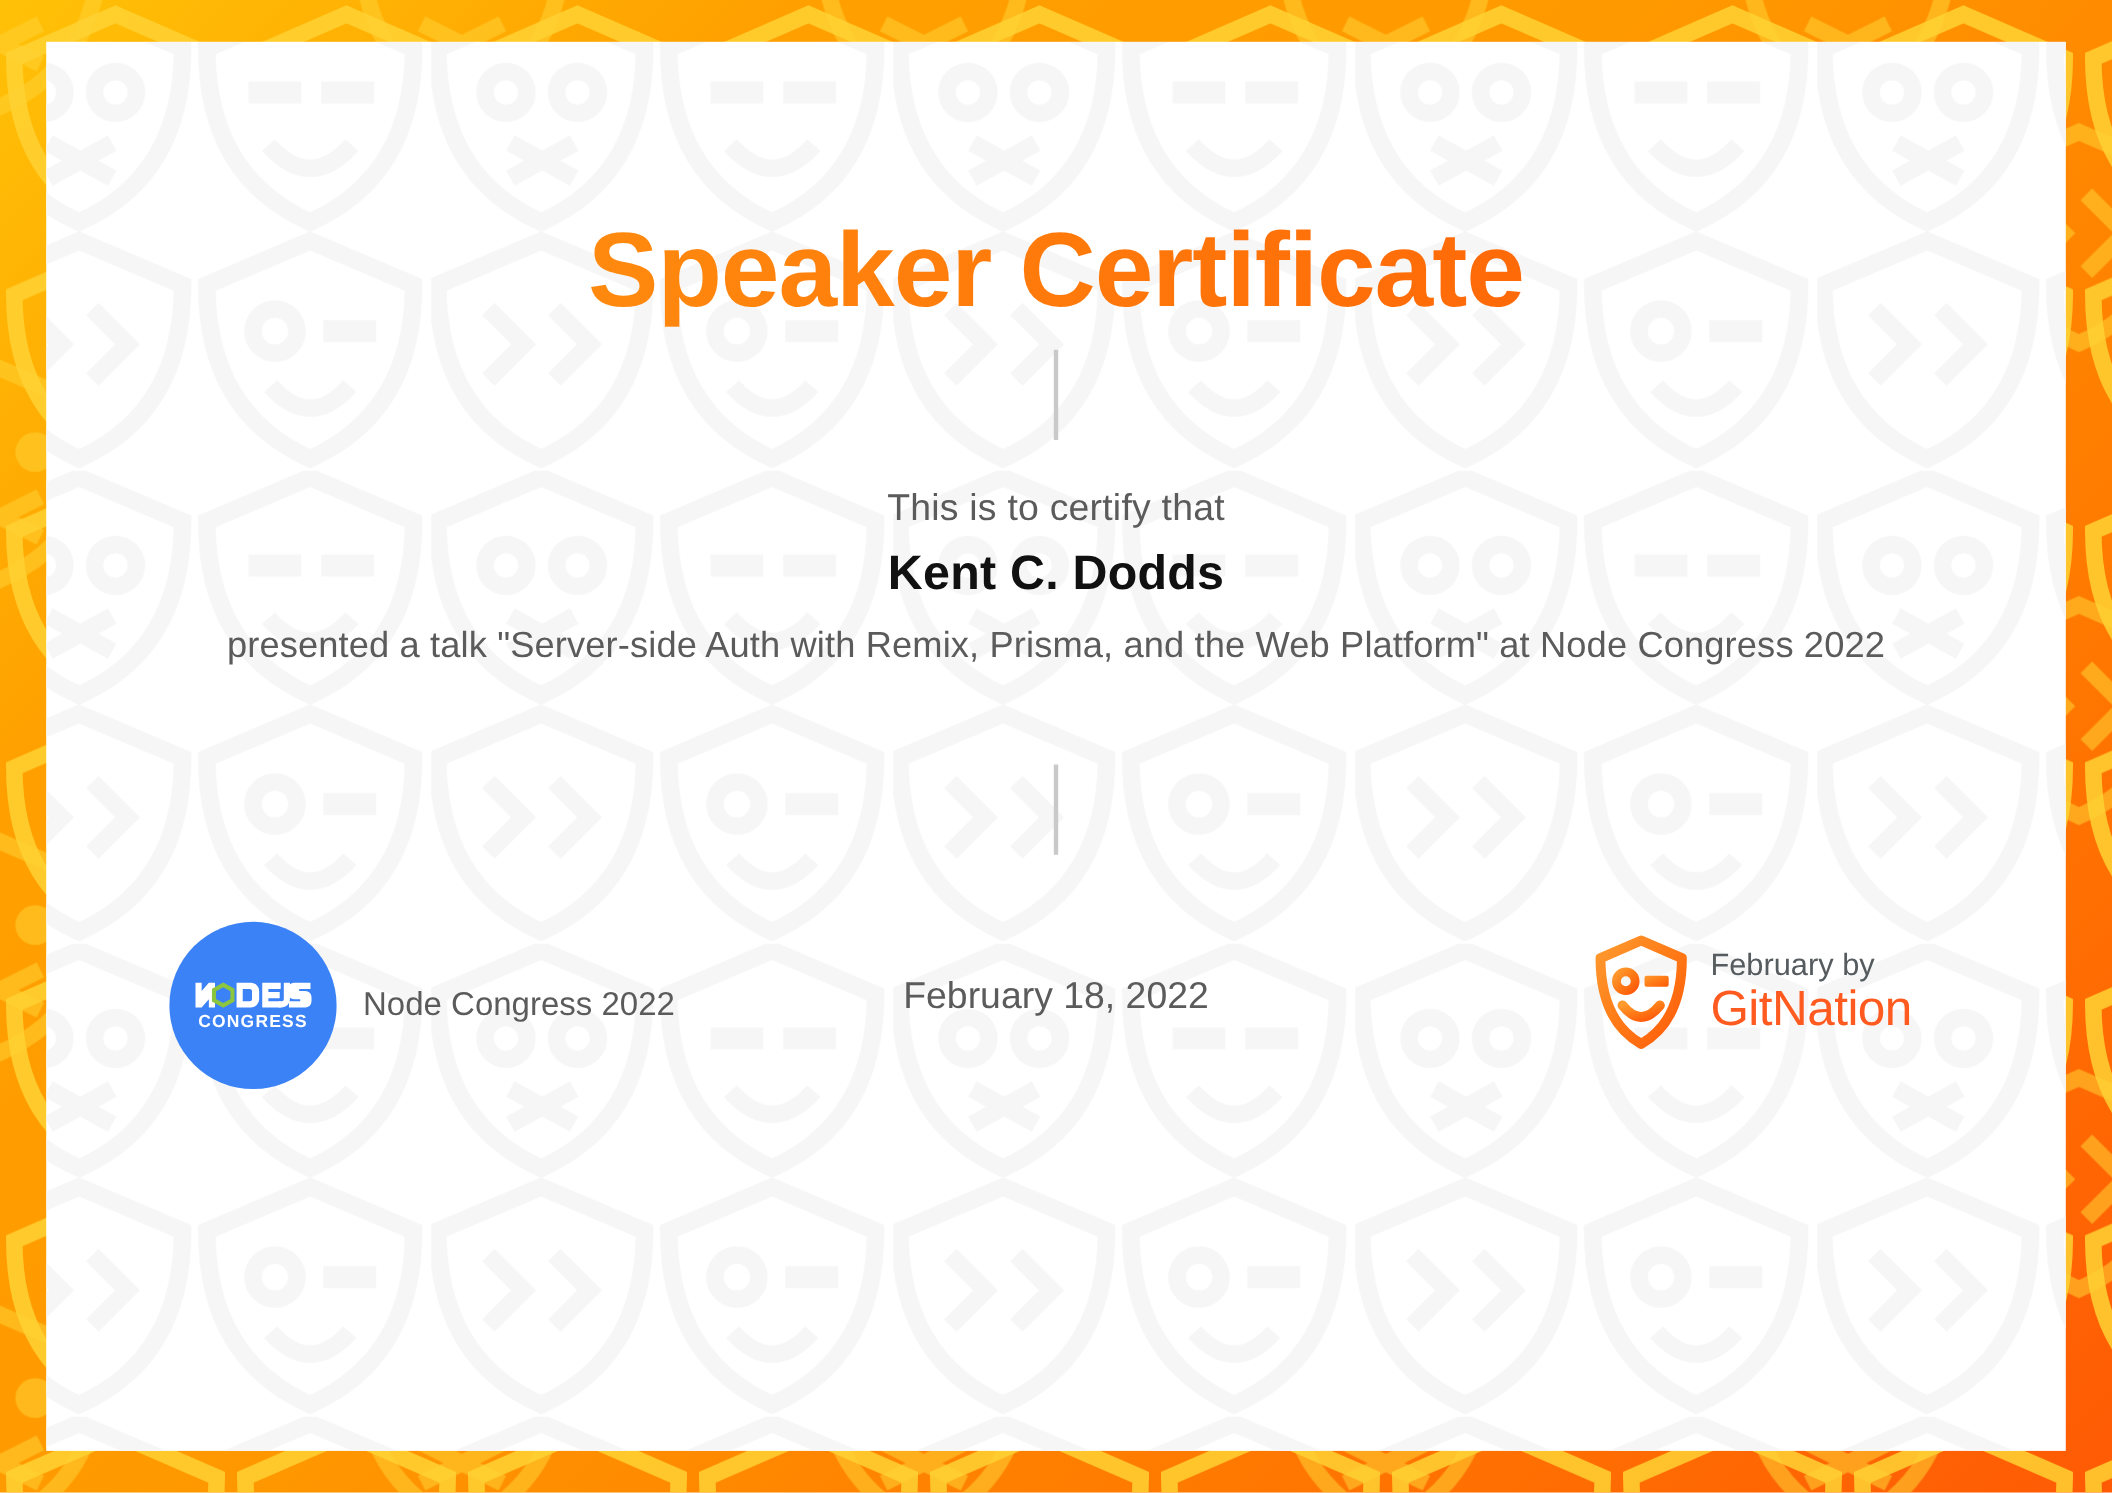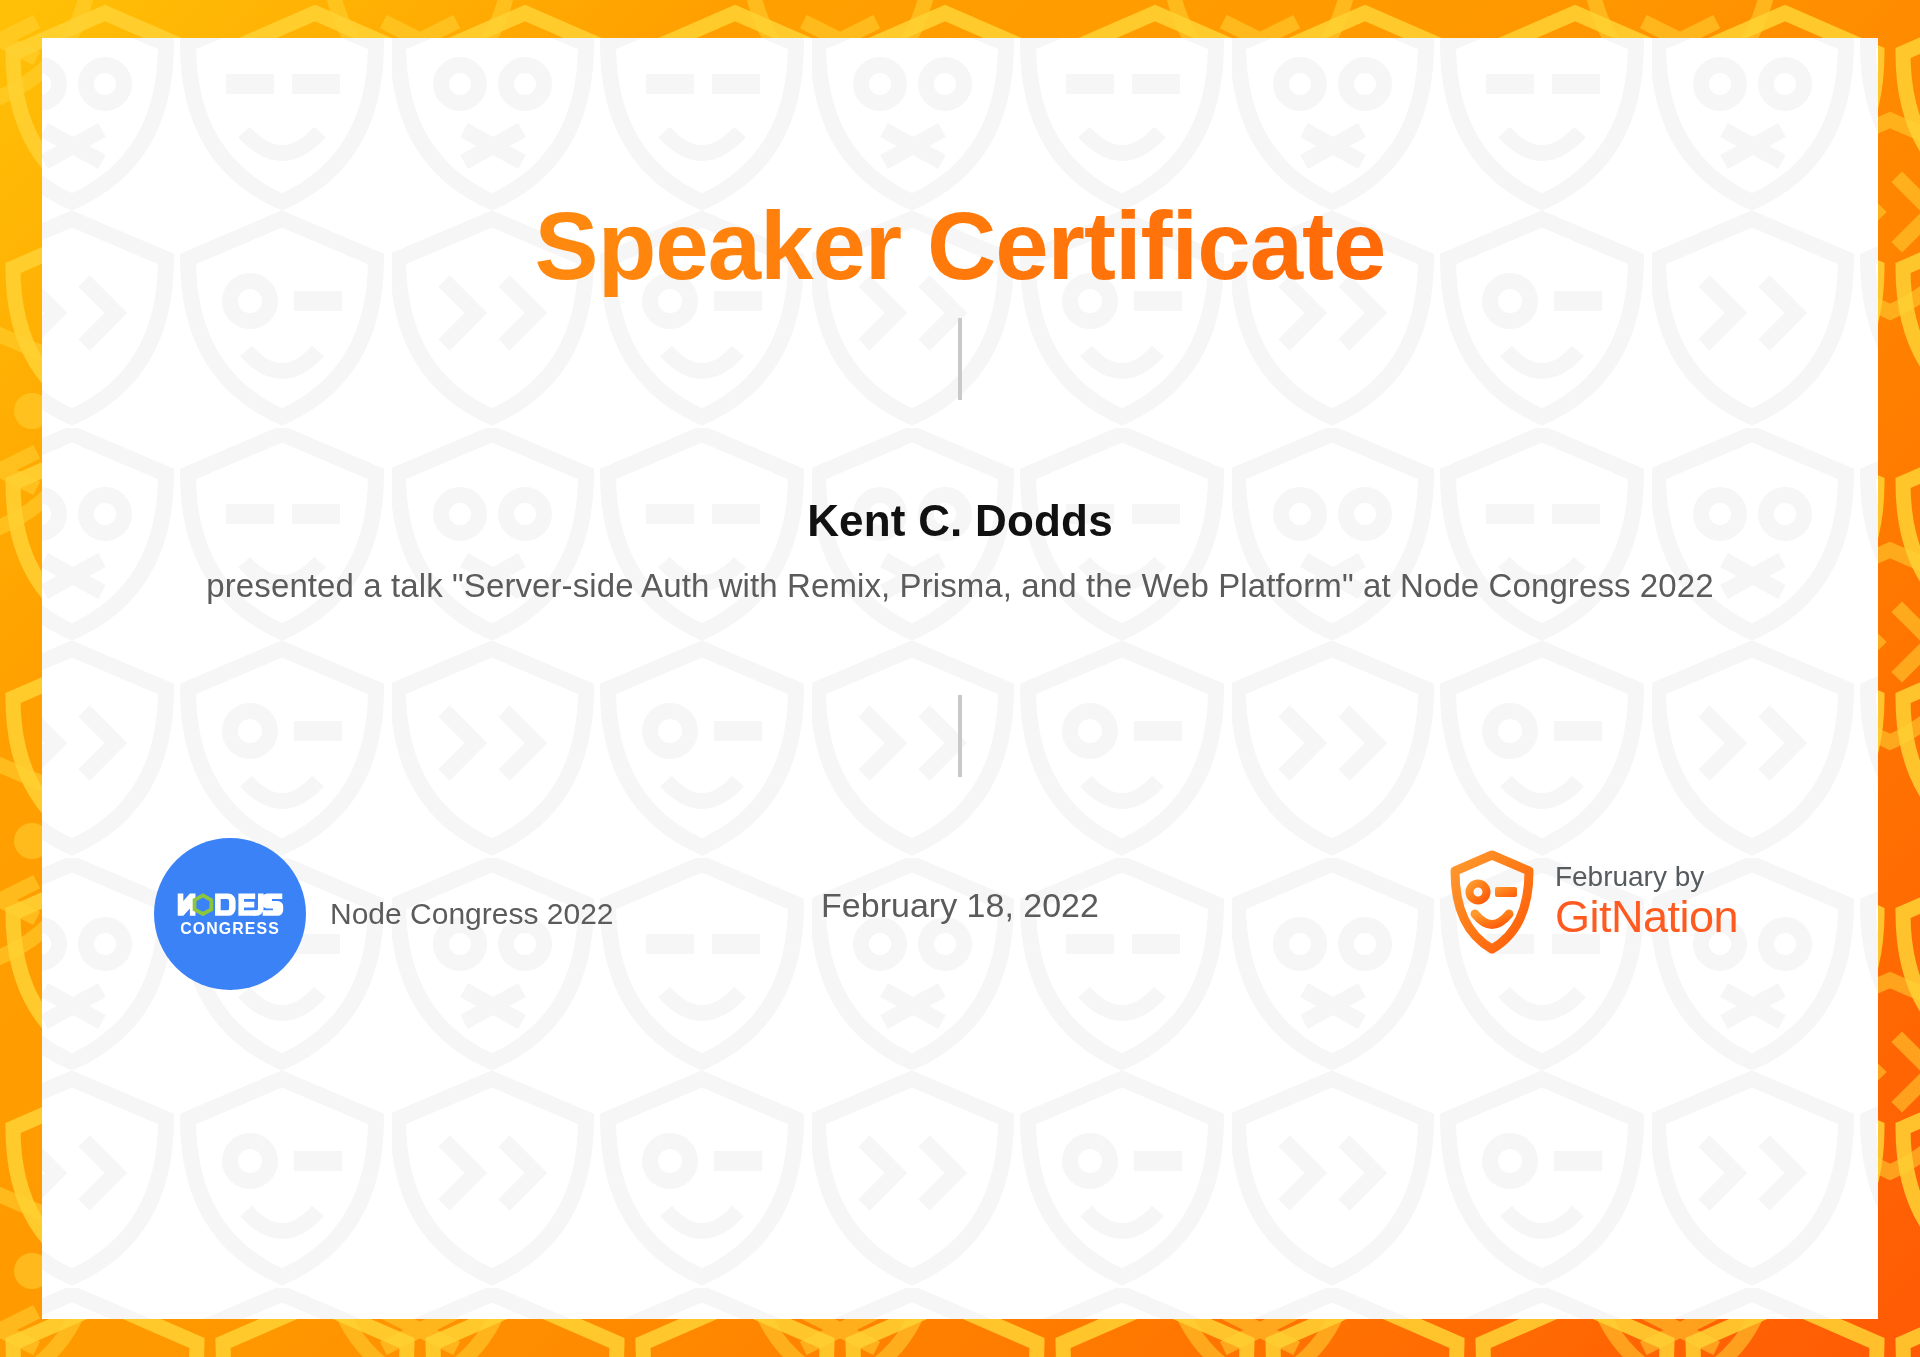--- a/index.html
+++ b/index.html
@@ -228,20 +228,21 @@
       </defs>
       <rect x="0" y="0" width="1836" height="1281" fill="url(#wm-tile)"></rect>
     </svg>
 
     <div id="card-content">
 
       <h1 id="title">Speaker Certificate</h1>
 
       <div class="divider" id="divider-top"></div>
 
+      <div id="certify-line">This is to certify that</div>
 
       <div id="recipient-name">Kent C. Dodds</div>
 
       <div id="talk-description">presented a talk "Server-side Auth with Remix, Prisma, and the Web Platform" at Node Congress 2022</div>
 
       <div class="divider" id="divider-bottom"></div>
 
       <div id="footer">
 
         <div id="event-block">

